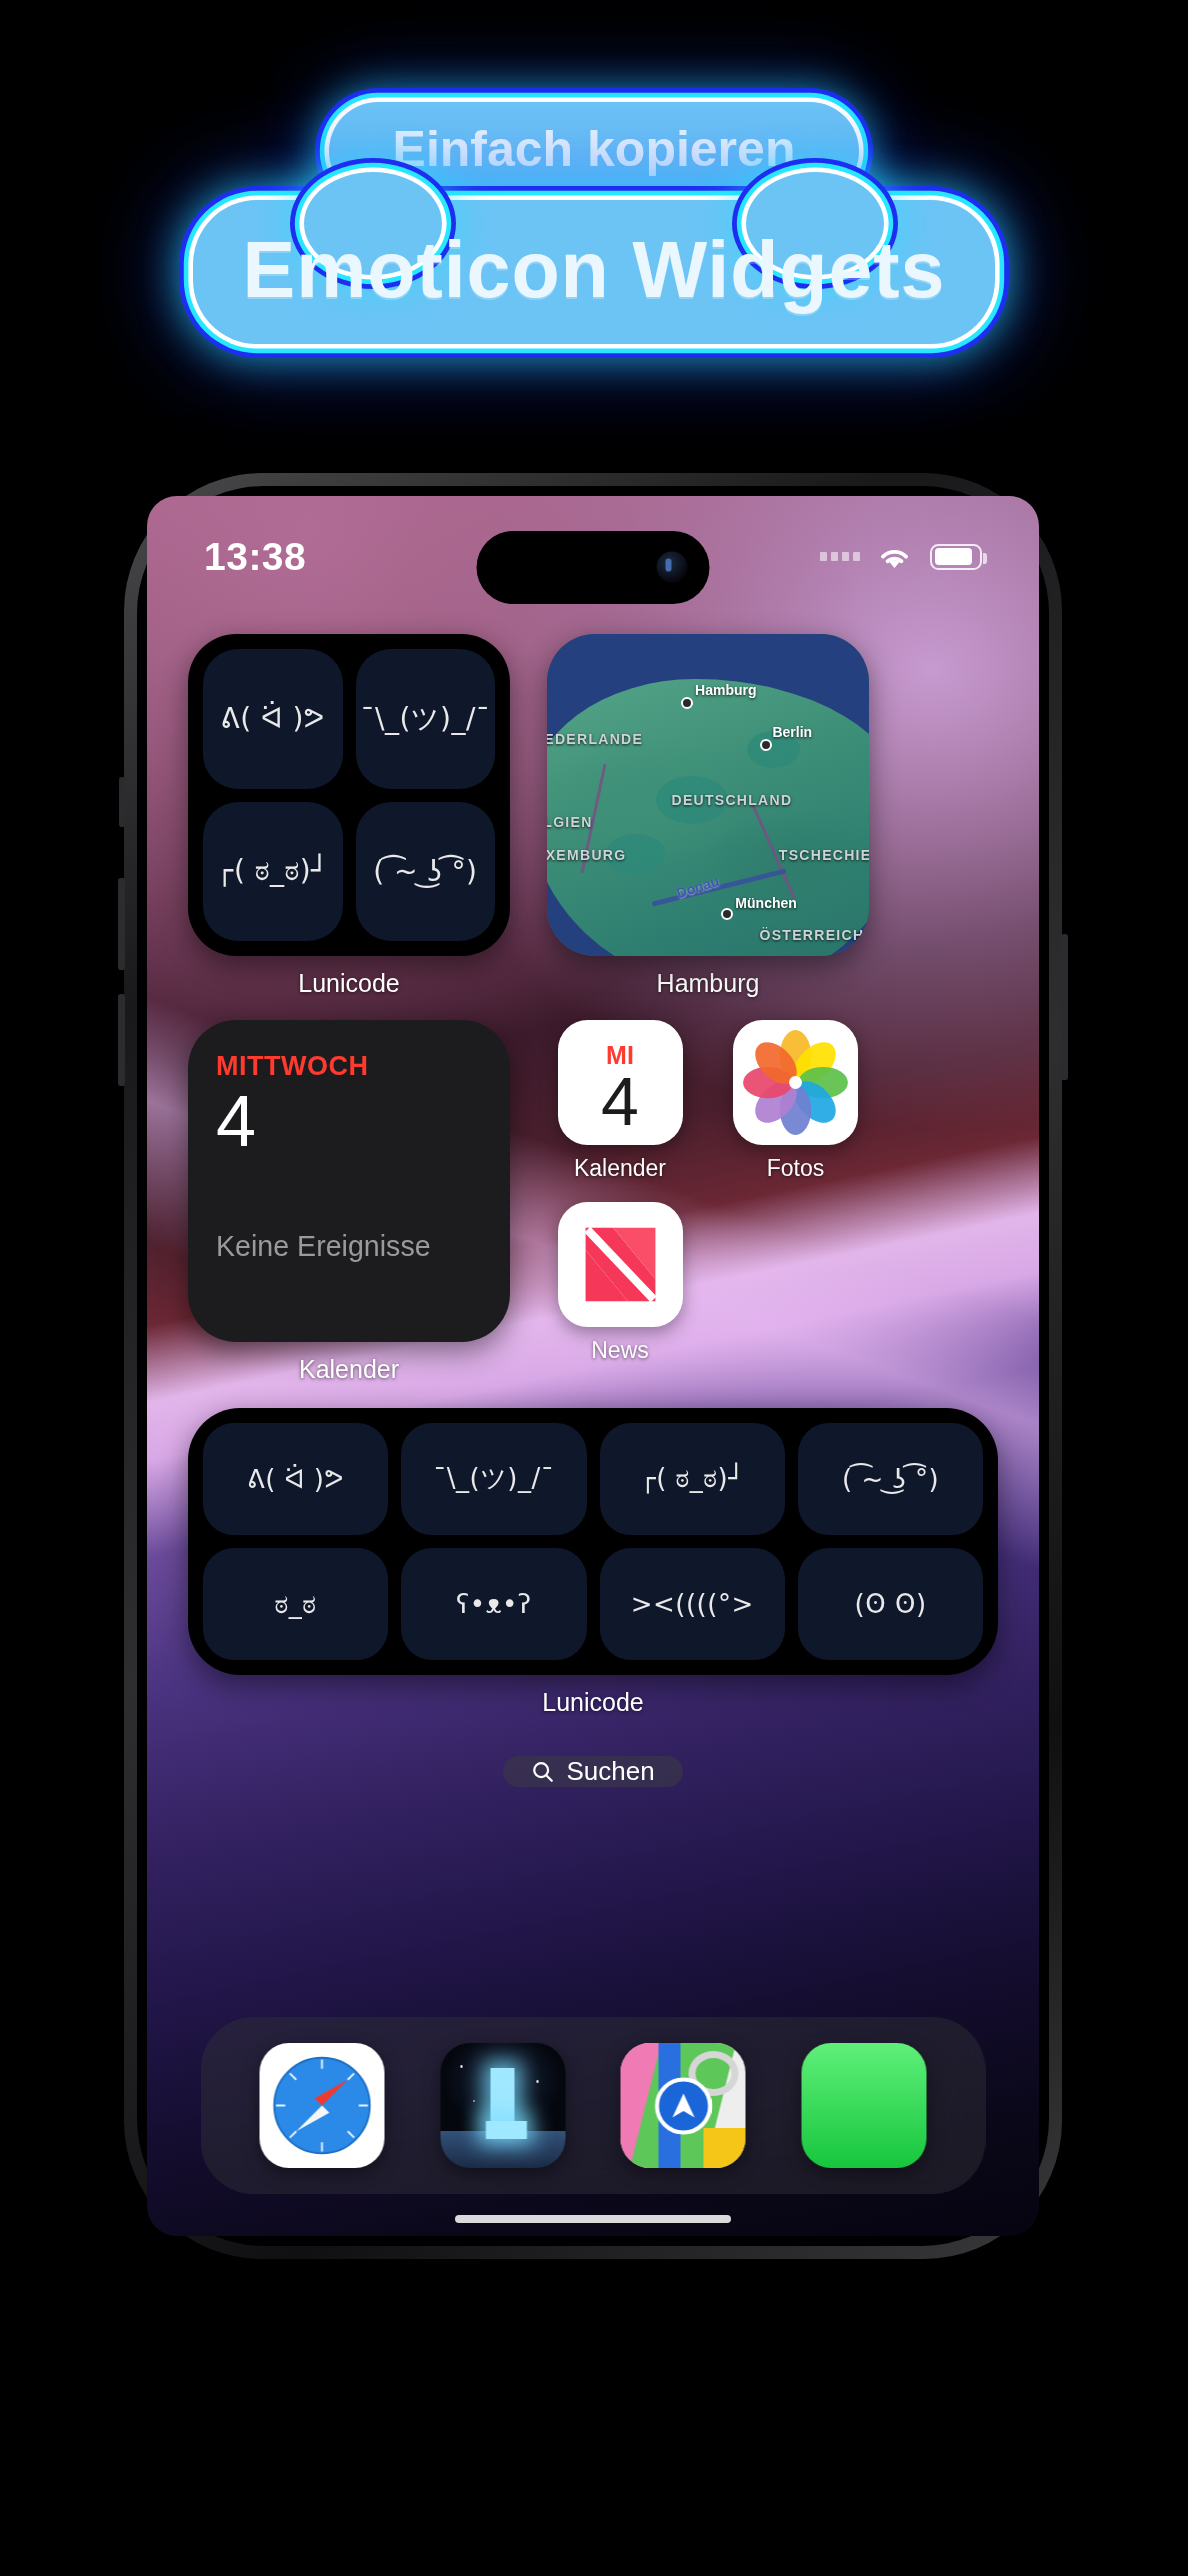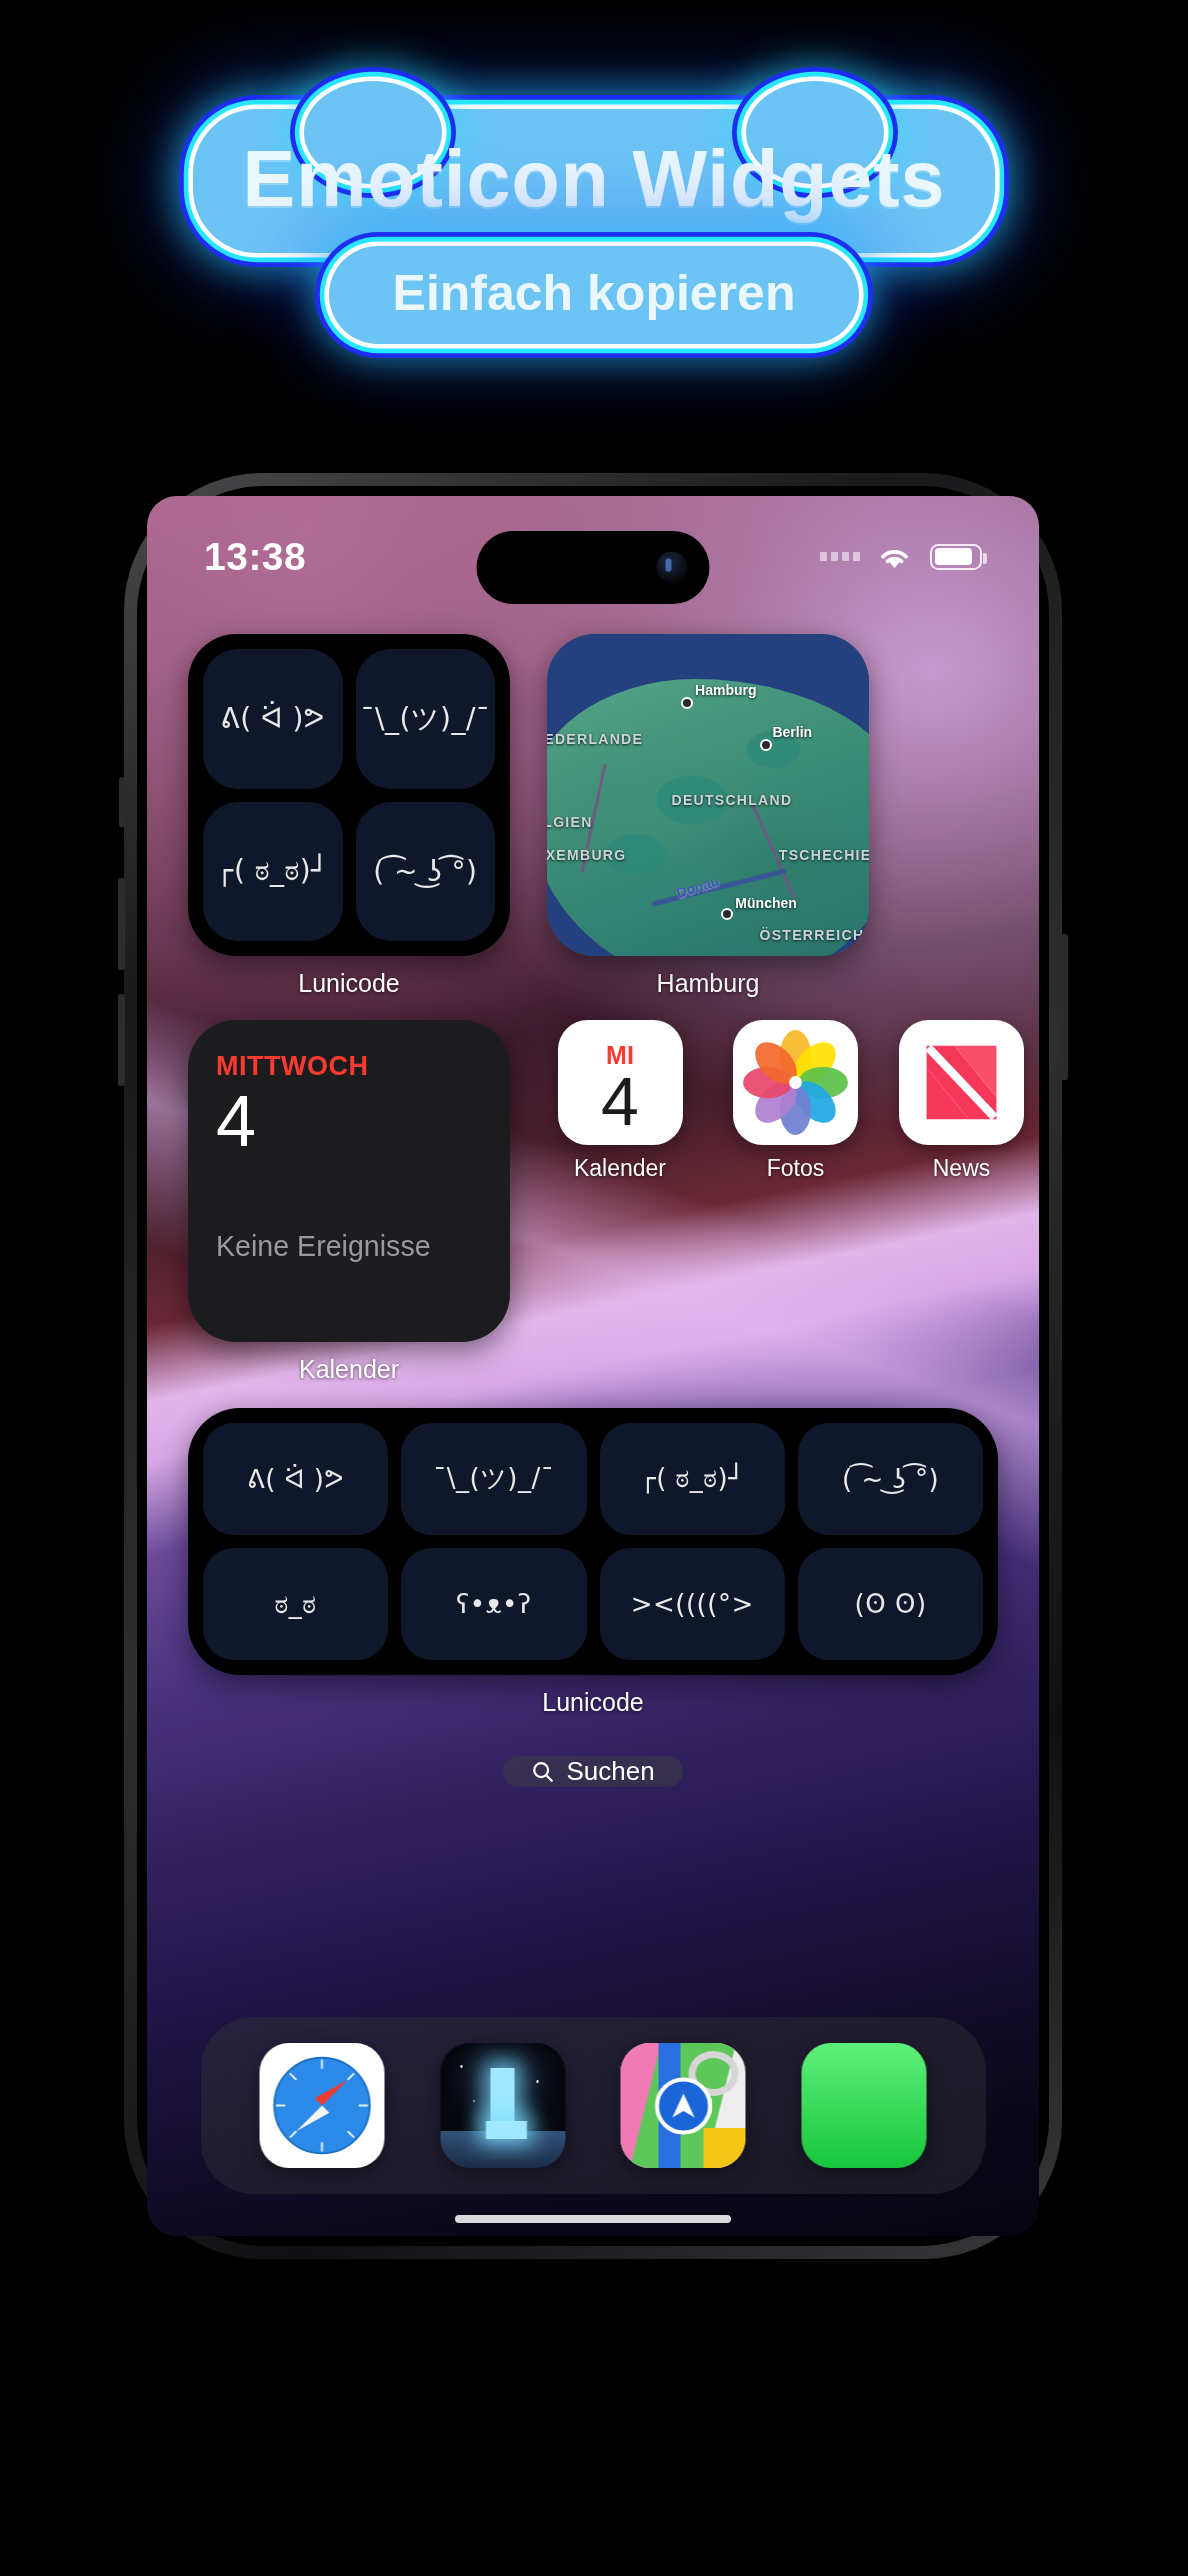--- a/index.html
+++ b/index.html
@@ -197,21 +197,21 @@
   .row-2{ display:flex; gap:37px; margin-top:22px; }
   .widget-cal{
     width:322px; height:322px; border-radius:48px; background:#1c1c1e;
     padding:31px 28px; box-shadow:0 9.2px 28px rgba(0,0,0,.45);
     display:flex; flex-direction:column;
   }
   #cal-weekday{ color:#ff3b30; font-size:27px; font-weight:700; letter-spacing:0.5px; }
   #cal-day{ color:#fff; font-size:72px; font-weight:300; line-height:1.05; margin-top:1.8px; }
   #cal-note{ color:#9a9a9e; font-size:28.6px; margin-top:auto; margin-bottom:48px; }
 
-  .apps-col{ display:flex; flex-direction:row; gap:20px; width:322px; }
+  .apps-col{ display:flex; flex-direction:column; gap:20px; width:322px; }
   .apps-row{ display:flex; gap:29.5px; }
   .app{ width:146px; display:flex; flex-direction:column; align-items:center; }
   .app-ico{
     width:125px; height:125px; border-radius:29.5px; overflow:hidden;
     position:relative; background:#fff; box-shadow:0 5.5px 16.6px rgba(0,0,0,.35);
   }
   .app-lbl{ color:#fff; font-size:23px; margin-top:10px; text-align:center;
             text-shadow:0 0.9px 3.7px rgba(0,0,0,.6); white-space:nowrap; }
 
   
@@ -262,24 +262,24 @@
     position:absolute; bottom:13px; left:50%; transform:translateX(-50%);
     width:276px; height:8.3px; border-radius:5.5px; background:rgba(255,255,255,.85);
   }
   .side-btn{ position:absolute; background:#2c2c2e; border-radius:2.8px; }
 </style>
 </head>
 <body>
 
 <div id="promo-header">
   <div class="blob-wrap">
-    <div class="blob-title">Emoticon Widgets</div>
+    <div class="blob-sub">Einfach kopieren</div>
   </div>
   <div class="blob-wrap">
-    <div class="blob-sub">Einfach kopieren</div>
+    <div class="blob-title">Emoticon Widgets</div>
   </div>
 </div>
 
 <div id="phone-frame">
   <div class="side-btn" style="left:-4.6px;top:304px;width:5.5px;height:50px;"></div>
   <div class="side-btn" style="left:-6.4px;top:405px;width:7.4px;height:92px;"></div>
   <div class="side-btn" style="left:-6.4px;top:521px;width:7.4px;height:92px;"></div>
   <div class="side-btn" style="right:-6.4px;top:461px;width:7.4px;height:146px;"></div>
 
   <div id="phone-bezel">

